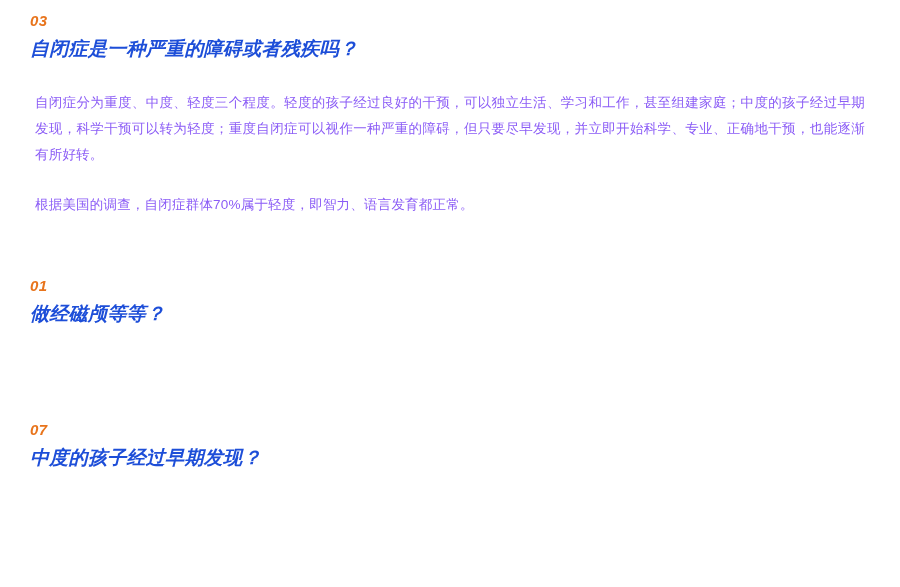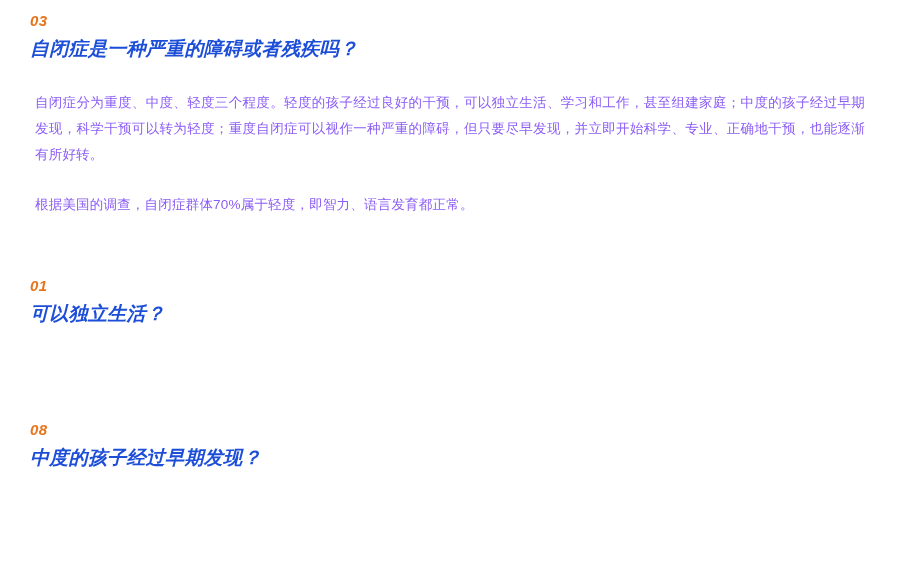--- a/index.html
+++ b/index.html
@@ -67,27 +67,27 @@
     <div class="gap-title-body"></div>
     <p class="para">自闭症分为重度、中度、轻度三个程度。轻度的孩子经过良好的干预，可以独立生活、学习和工作，甚至组建家庭；中度的孩子经过早期发现，科学干预可以转为轻度；重度自闭症可以视作一种严重的障碍，但只要尽早发现，并立即开始科学、专业、正确地干预，也能逐渐有所好转。</p>
     <div class="gap-para"></div>
     <p class="para">根据美国的调查，自闭症群体70%属于轻度，即智力、语言发育都正常。</p>
   </div>
 
   <div class="gap-section"></div>
 
   <div class="section">
     <div class="section-number">01</div>
-    <div class="section-title">可以独立生活？</div>
+    <div class="section-title">做经磁颅等等？</div>
     <div class="gap-title-body"></div>
     <div class="gap-para"></div>
   </div>
 
   <div class="gap-section-lg"></div>
 
   <div class="section">
-    <div class="section-number">08</div>
+    <div class="section-number">07</div>
     <div class="section-title">中度的孩子经过早期发现？</div>
     <div class="gap-title-body"></div>
 
   </div>
 
 </div>
 
 </body></html>

